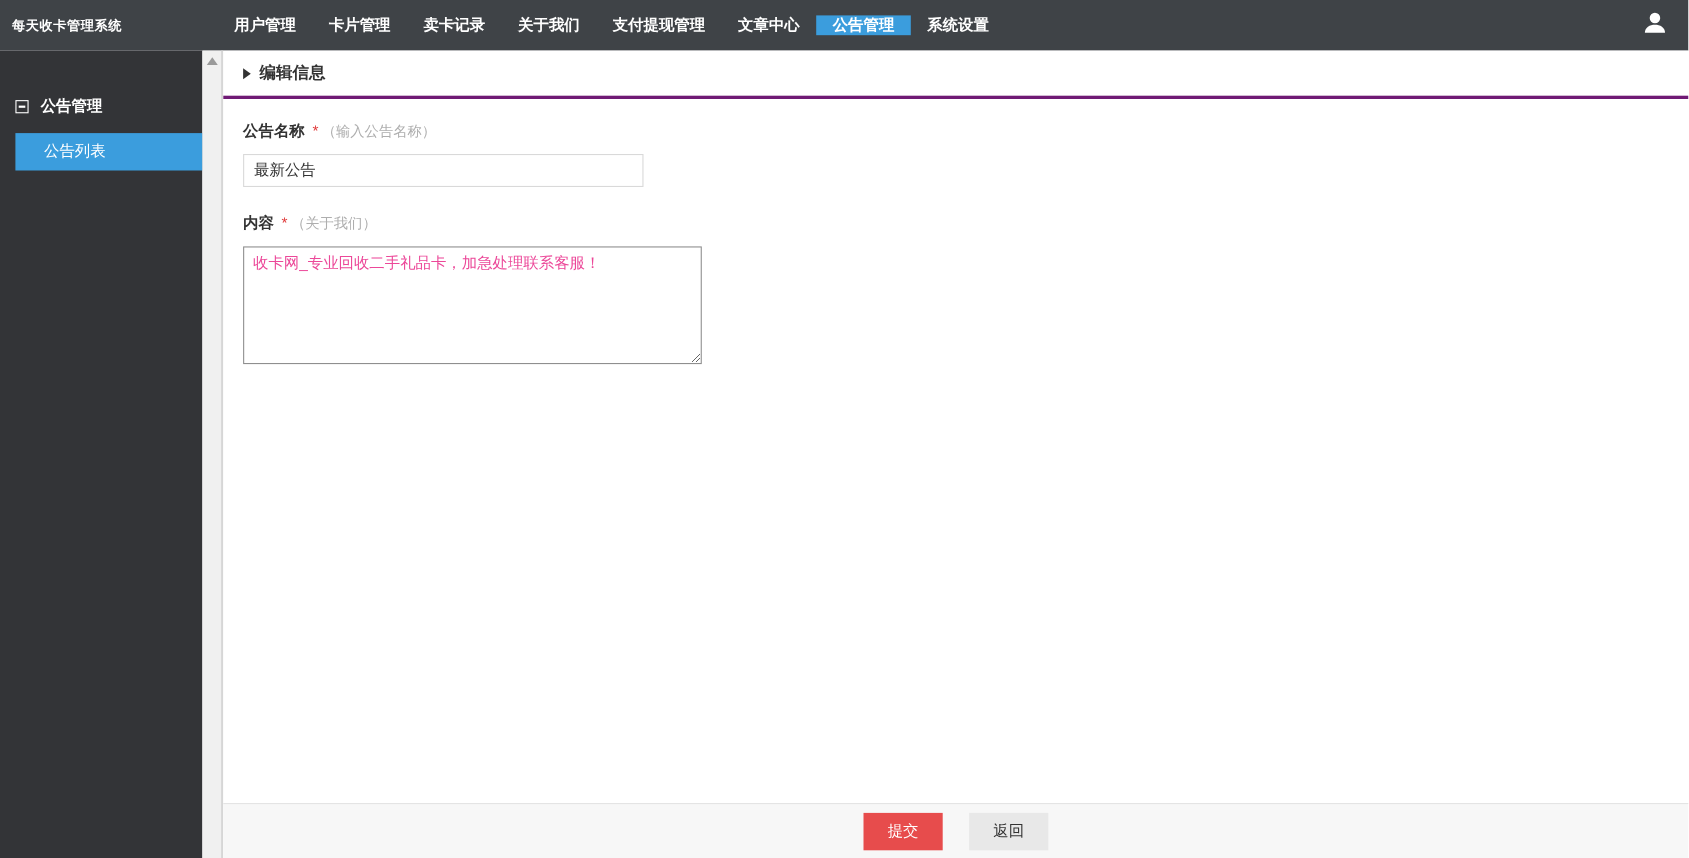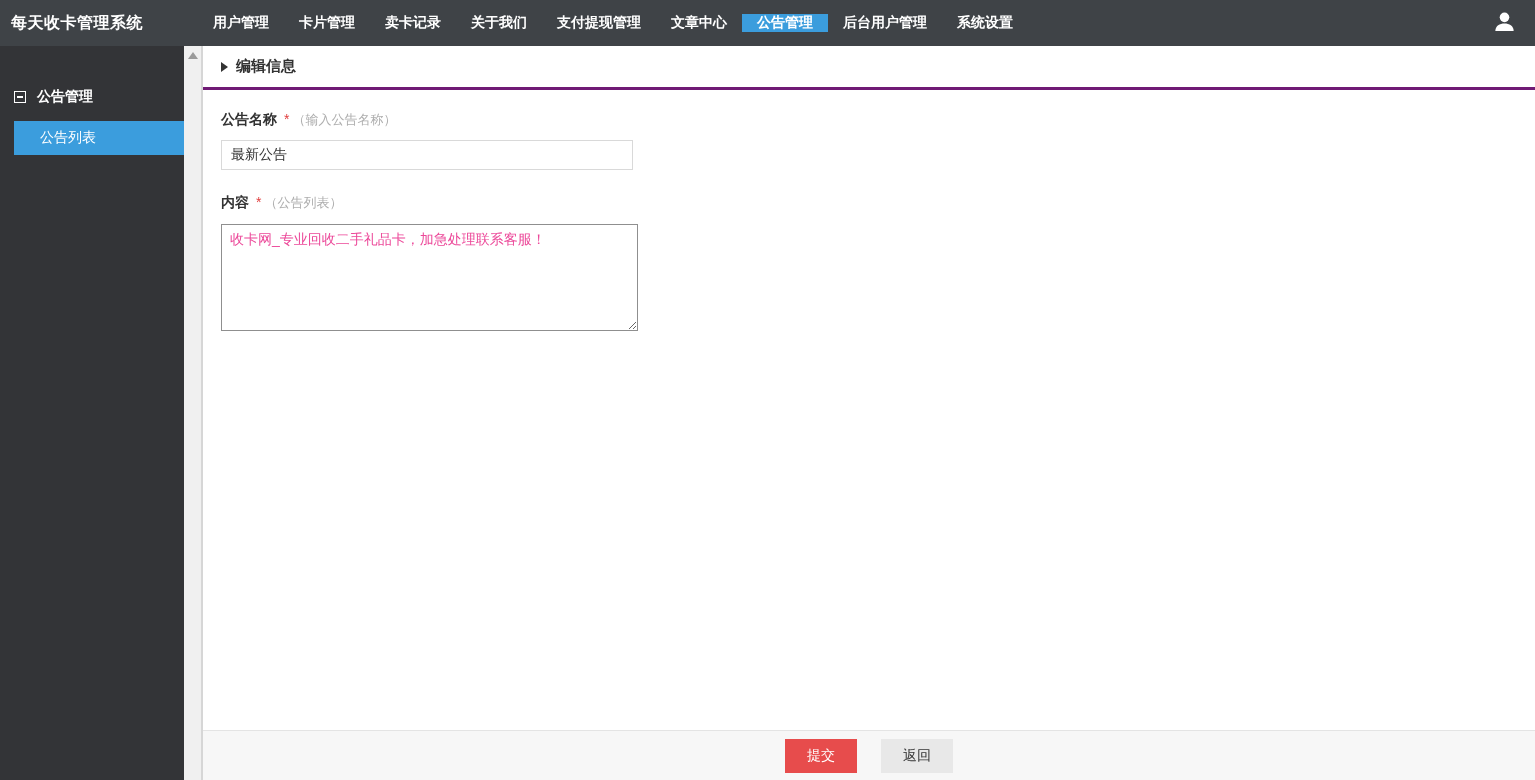--- a/index.html
+++ b/index.html
@@ -15,21 +15,21 @@
   
   .navbar {
     position: absolute; top: 0; left: 0; right: 0; height: 46px;
     background: #3f4347;
     display: flex; align-items: stretch;
   }
   .brand {
     width: 198px;
     display: flex; align-items: center;
     padding-left: 11px;
-    color: #fff; font-weight: bold; font-size: 16px;
+    color: #fff; font-weight: bold; font-size: 12px;
     letter-spacing: 0.5px;
     flex-shrink: 0;
   }
   .nav-items { display: flex; align-items: center; }
   .nav-item {
     display: flex; align-items: center;
     padding: 0 15px;
     color: #fff; font-size: 14px; font-weight: bold;
     cursor: pointer; white-space: nowrap;
   }
@@ -111,21 +111,21 @@
   .content-title { font-size: 15px; font-weight: bold; color: #333; }
 
   .form-area { padding: 21px 18px 0; }
   .field-label-row { display: flex; align-items: baseline; font-size: 14px; }
   .field-label { font-weight: bold; color: #333; }
   .required-mark { color: #e03c3c; margin: 0 3px 0 7px; font-size: 14px; }
   .field-hint { color: #aeaeae; font-size: 13px; }
   .text-input {
     display: block;
     margin-top: 11px;
-    width: 412px; height: 30px;
+    width: 364px; height: 30px;
     border: 1px solid #d9d9d9;
     padding: 0 9px;
     font-size: 14px; color: #333;
     font-family: "Liberation Sans", "DejaVu Sans", sans-serif;
     outline: none;
   }
   .field-block + .field-block { margin-top: 24px; }
   .textarea-input {
     display: block;
     margin-top: 12px;
@@ -164,21 +164,20 @@
   <div class="brand">每天收卡管理系统</div>
 
   <nav class="nav-items">
     <div class="nav-item">用户管理</div>
     <div class="nav-item">卡片管理</div>
     <div class="nav-item">卖卡记录</div>
     <div class="nav-item">关于我们</div>
     <div class="nav-item">支付提现管理</div>
     <div class="nav-item">文章中心</div>
     <div class="nav-item active">公告管理</div>
-    <div class="nav-item">后台用户管理</div>
     <div class="nav-item">系统设置</div>
   </nav>
 
   <div class="nav-right">
     <span>
       <svg width="25" height="25" viewBox="0 0 24 24" fill="#ffffff">
         <circle cx="12" cy="8" r="4.6"></circle>
         <path d="M3.2 21 C3.2 16.2 7.5 13.9 12 13.9 C16.5 13.9 20.8 16.2 20.8 21 Z"></path>
       </svg>
     </span>
@@ -214,21 +213,21 @@
         <span class="required-mark">*</span>
         <span class="field-hint">（输入公告名称）</span>
       </div>
       <input class="text-input" type="text" value="最新公告" style="">
     </div>
 
     <div class="field-block">
       <div class="field-label-row">
         <span class="field-label">内容</span>
         <span class="required-mark">*</span>
-        <span class="field-hint">（公告列表）</span>
+        <span class="field-hint">（关于我们）</span>
       </div>
       <textarea class="textarea-input" style="">收卡网_专业回收二手礼品卡，加急处理联系客服！</textarea>
     </div>
 
   </div>
 
   <div class="footer-bar">
     <button class="btn btn-submit">提交</button>
     <button class="btn btn-back">返回</button>
   </div>

